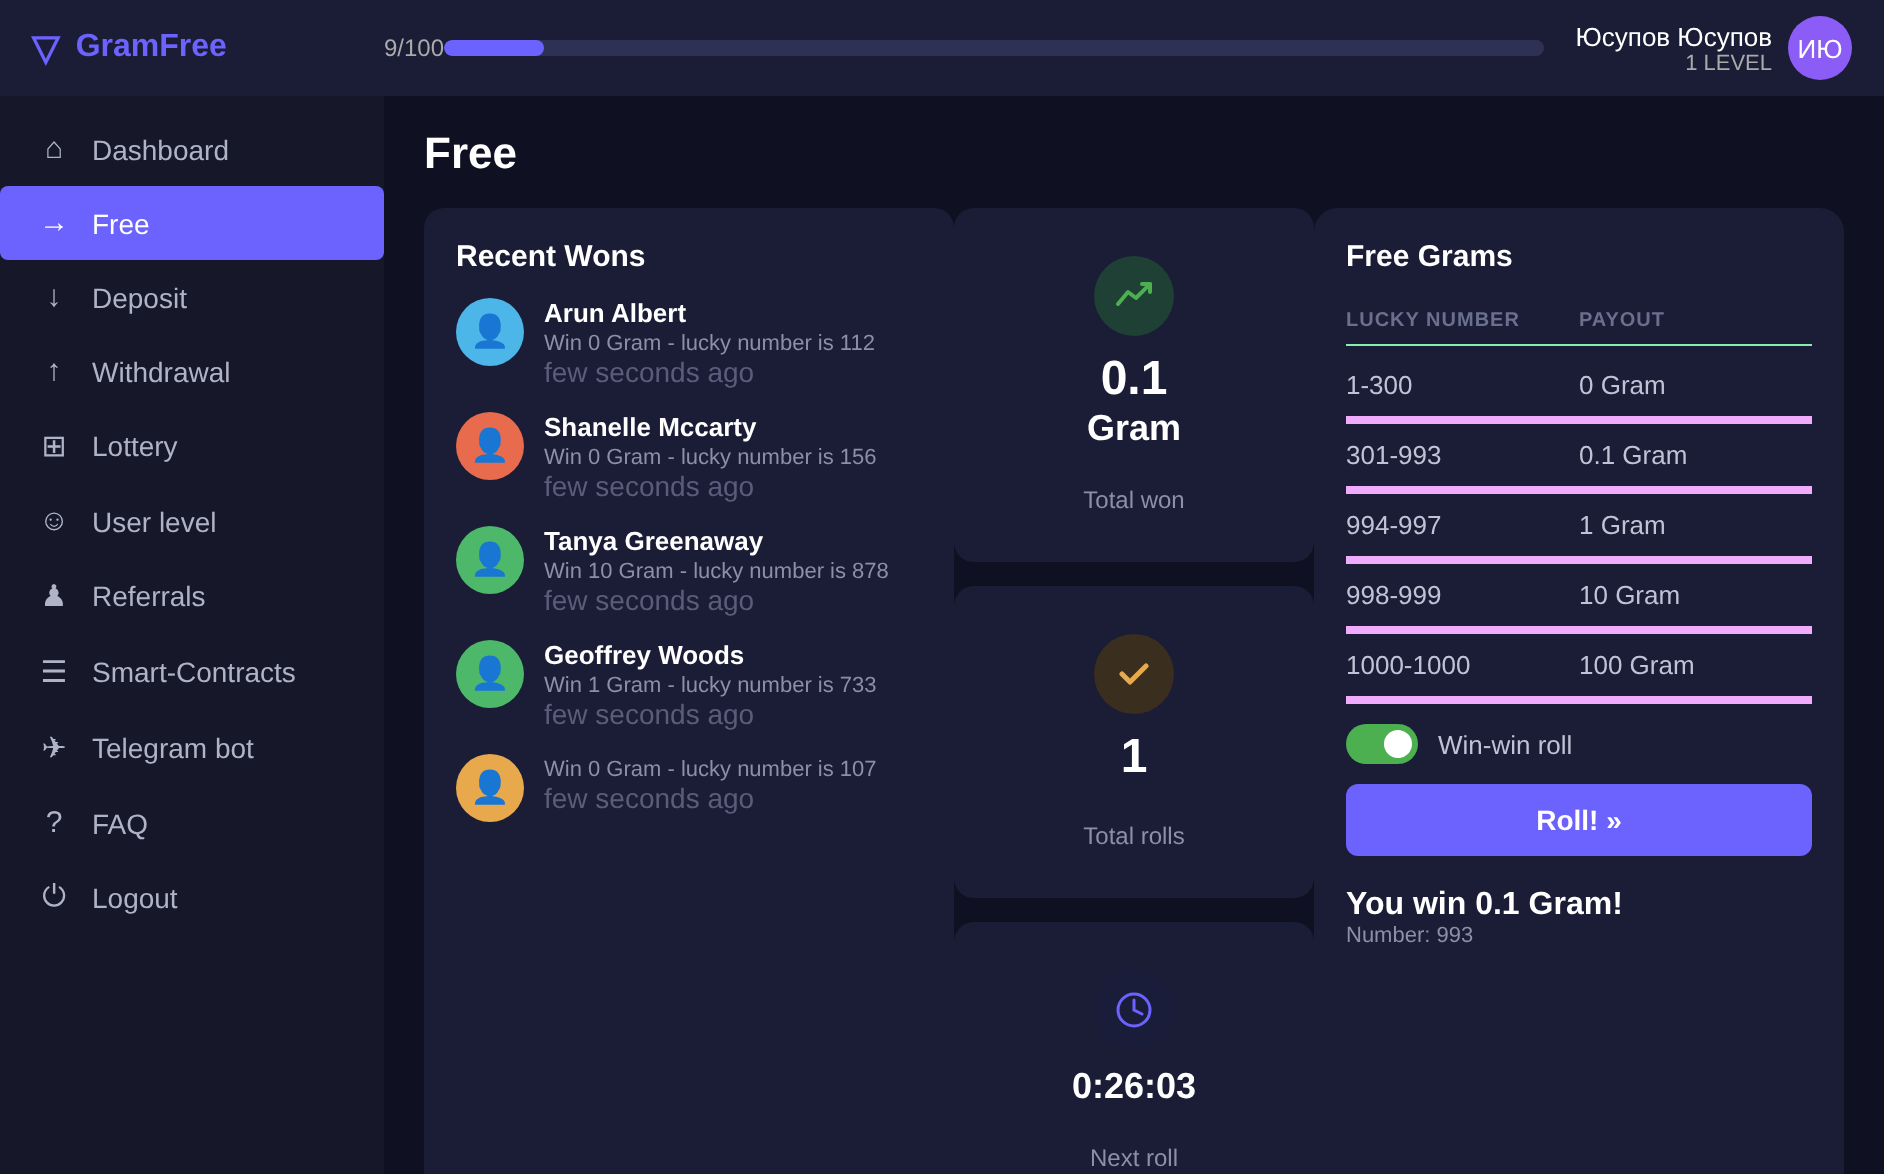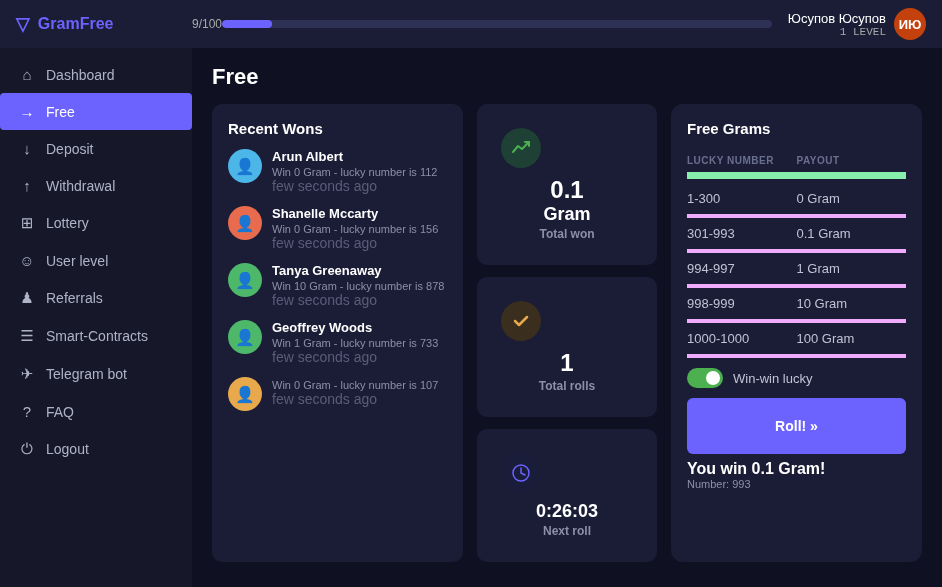--- a/index.html
+++ b/index.html
@@ -58,30 +58,30 @@
       border-radius: 4px;
     }
     .user-info {
       display: flex;
       align-items: center;
       gap: 8px;
       font-size: 12px;
       text-align: right;
     }
     .user-name { color: #fff; font-size: 13px; }
-    .user-level { color: #aaa; font-size: 11px; font-family: Liberation Mono, monospace; }
+    .user-level { color: #aaa; font-size: 11px; }
     .avatar {
       width: 32px;
       height: 32px;
       border-radius: 50%;
-      background: #c2410c;
+      background: #8b5cf6;
       display: flex;
       align-items: center;
       justify-content: center;
-      font-weight: bold;
+      font-weight: normal;
       font-size: 13px;
     }
     
     .main-layout {
       display: flex;
       flex: 1;
       overflow: hidden;
     }
     
     .sidebar {
@@ -117,21 +117,20 @@
     }
     .page-title {
       font-size: 22px;
       font-weight: bold;
       margin-bottom: 14px;
       color: #fff;
     }
     .content-grid {
       display: grid;
       grid-template-columns: 1fr 180px 1fr;
-      gap: 14px;
       height: calc(100% - 50px);
     }
     
     .card {
       background: #1a1d35;
       border-radius: 10px;
       padding: 16px;
     }
     
     .card-title {
@@ -165,48 +164,49 @@
       display: flex;
       flex-direction: column;
       gap: 12px;
     }
     .stat-card {
       background: #1a1d35;
       border-radius: 10px;
       padding: 24px;
       display: flex;
       flex-direction: column;
+      align-items: center;
       justify-content: center;
       text-align: center;
     }
     .stat-icon {
       width: 40px;
       height: 40px;
       border-radius: 50%;
       display: flex;
       align-items: center;
       justify-content: center;
       margin-bottom: 8px;
       font-size: 18px;
     }
     .stat-value { font-size: 24px; font-weight: bold; color: #fff; }
-    .stat-label { font-size: 12px; color: #8b8fa8; margin-top: 2px; font-weight: bold; }
+    .stat-label { font-size: 12px; color: #8b8fa8; margin-top: 18px; }
     .free-grams-card {
       background: #1a1d35;
       border-radius: 12px;
       padding: 16px;
       flex: 1;
       display: flex;
       flex-direction: column;
     }
     .table-header {
       display: grid;
       grid-template-columns: 1fr 1fr;
       padding: 6px 0;
-      border-bottom: 7px solid #86efac;
+      border-bottom: 1px solid #86efac;
       margin-bottom: 4px;
     }
     .table-header span {
       font-size: 10px;
       color: #6b6f8e;
       font-weight: bold;
       text-transform: uppercase;
       letter-spacing: 0.5px;
     }
     .table-row {
@@ -242,24 +242,24 @@
       border-radius: 50%;
     }
     .win-win-label { font-size: 13px; color: #c0c3d6; }
     .roll-btn {
       background: #6c63ff;
       border: none;
       border-radius: 6px;
       color: #fff;
       font-size: 14px;
       font-weight: bold;
-      padding: 20px;
+      padding: 10px;
       width: 100%;
       cursor: pointer;
-      margin-bottom: 6px;
+      margin-bottom: 16px;
     }
     .win-result {
     }
     .win-result-title { font-size: 16px; font-weight: bold; color: #fff; }
     .win-result-sub { font-size: 11px; color: #8b8fa8; }
   </style>
 </head>
 <body>
 
 <div class="header">
@@ -442,21 +442,21 @@
           <span>998-999</span>
           <span>10 Gram</span>
         </div>
         <div class="table-row">
           <span>1000-1000</span>
           <span>100 Gram</span>
         </div>
 
         <div class="win-win-area">
           <div class="toggle"></div>
-          <span class="win-win-label">Win-win lucky</span>
+          <span class="win-win-label">Win-win roll</span>
         </div>
 
         <button class="roll-btn">Roll! »</button>
 
         <div class="win-result">
           <div class="win-result-title">You win 0.1 Gram!</div>
           <div class="win-result-sub">Number: 993</div>
         </div>
       </div>
 

